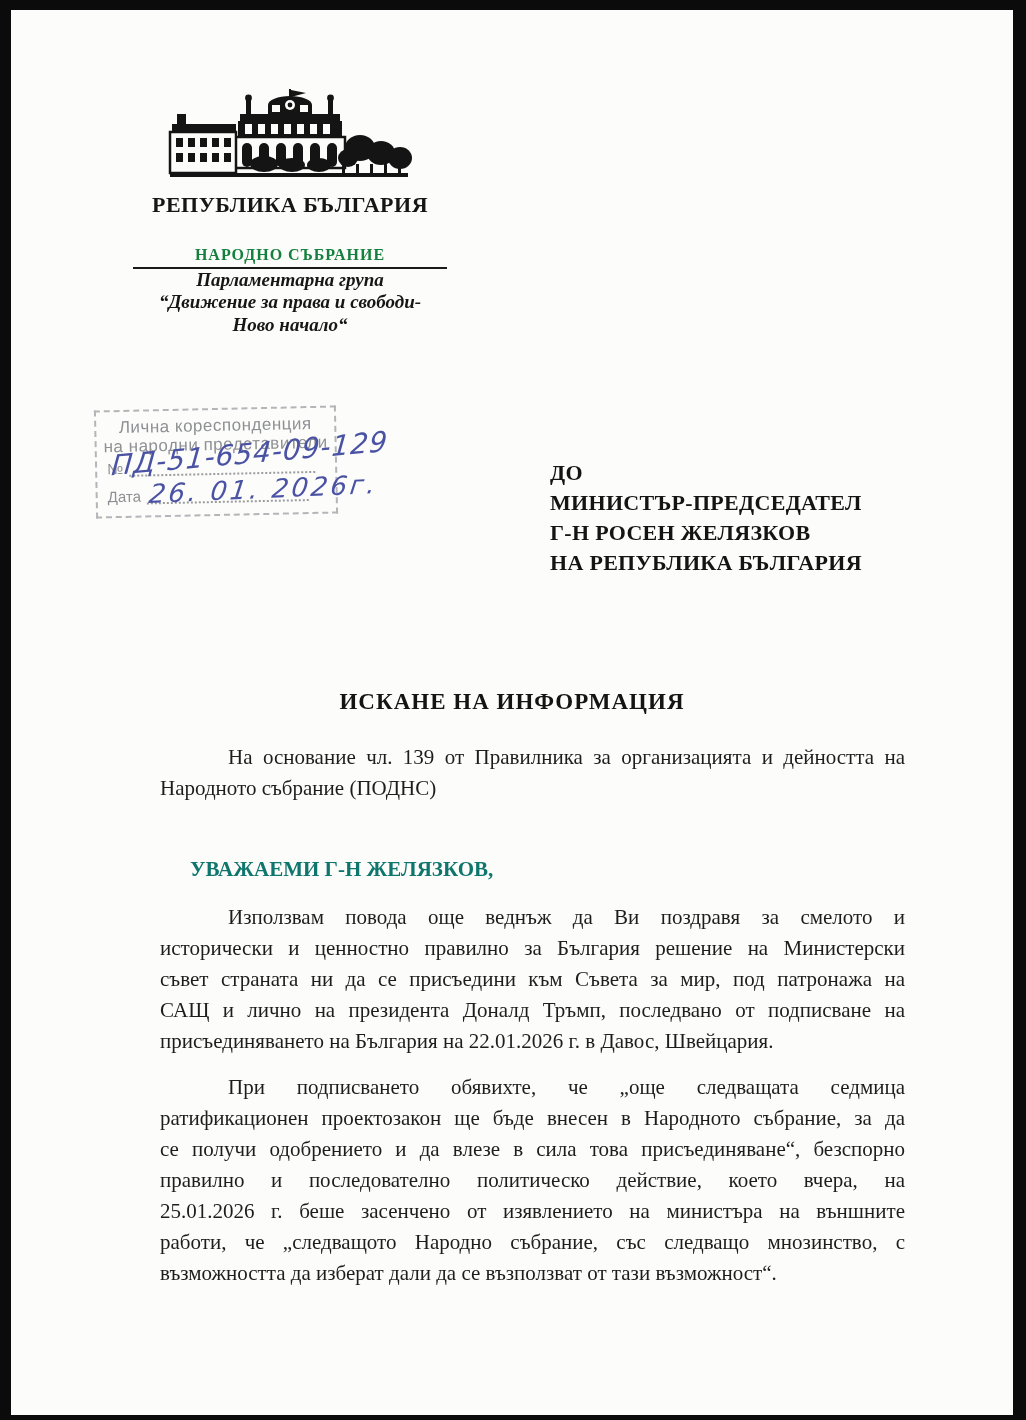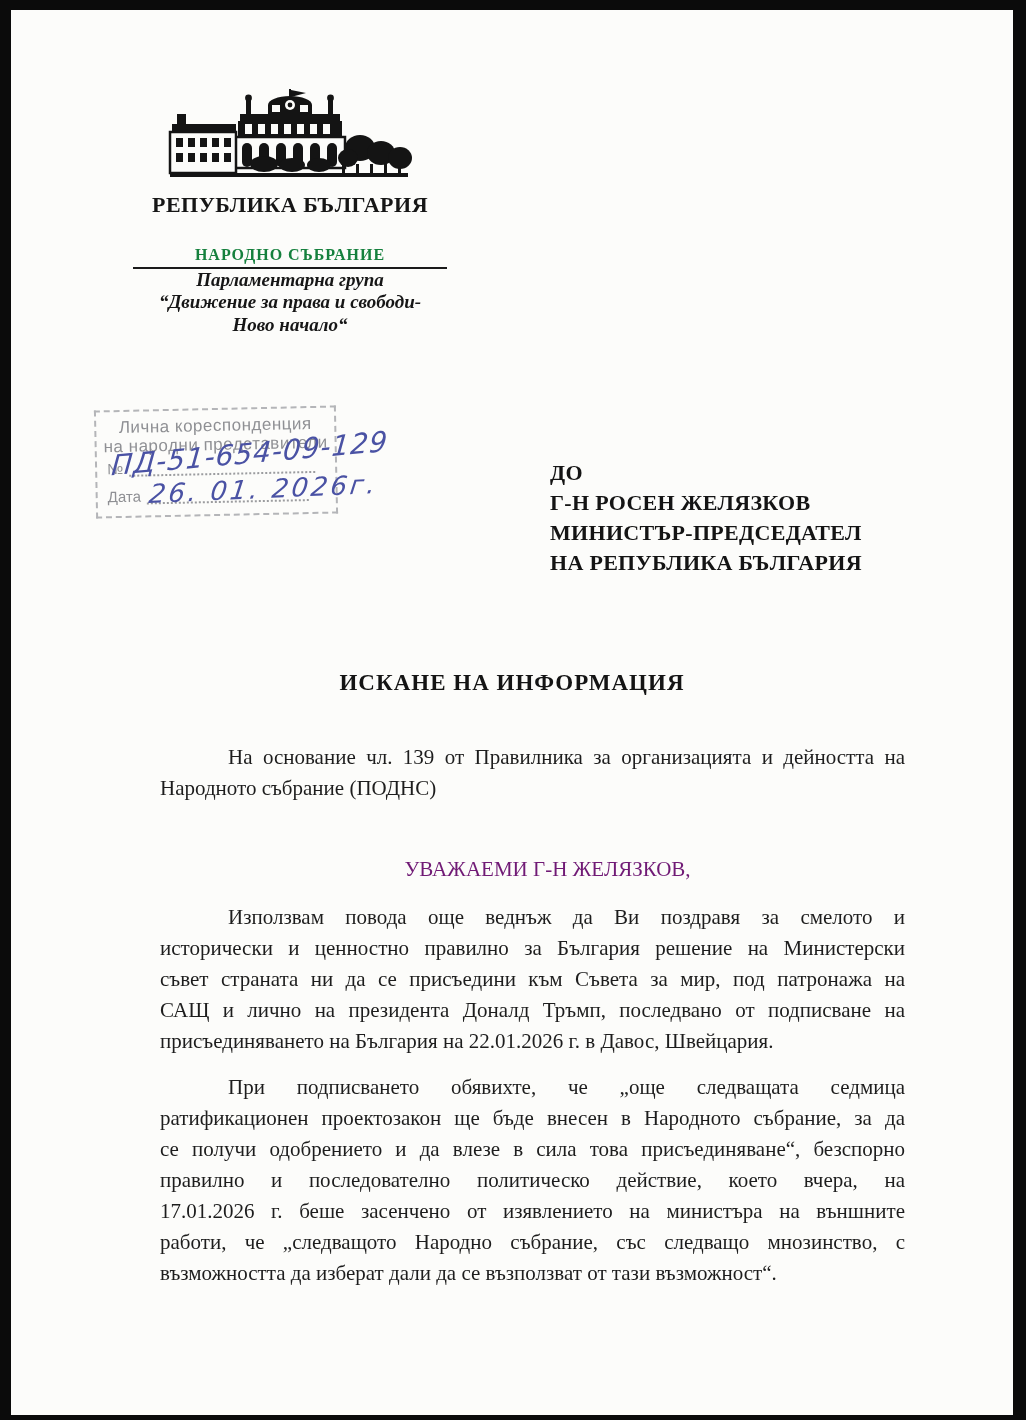--- a/index.html
+++ b/index.html
@@ -61,33 +61,33 @@
 
   
   .recipient{position:absolute;left:539px;top:448px;width:430px;}
   .recipient .rline{
     font-weight:bold;font-size:22px;line-height:30px;letter-spacing:0.3px;color:#141414;
     text-align:left;
   }
 
   
   .doc-title{
-    position:absolute;left:0;top:660px;width:100%;text-align:center;
+    position:absolute;left:0;top:679px;width:100%;text-align:center;
     font-weight:bold;font-size:23px;letter-spacing:1px;color:#141414;
   }
 
   
   .para{position:absolute;left:111px;width:783px;font-size:21px;color:#1d1d1d;}
   .para .line{line-height:31px;text-align:justify;text-align-last:justify;margin-left:38px;}
   .para .line.last{text-align-last:left;}
   .para .line.first{text-indent:68px;}
   .intro{top:732px;}
   .salutation{
     position:absolute;left:111px;top:844px;width:783px;
-    font-weight:normal;font-size:21px;line-height:31px;padding-left:68px;box-sizing:border-box;color:#701a75;text-align:center;
+    font-weight:bold;font-size:21px;line-height:31px;padding-left:68px;box-sizing:border-box;color:#0f766e;
   }
   .para2{top:892px;}
   .para3{top:1062px;}
 </style>
 </head>
 <body>
 
 <div class="frame">
   <div class="sheet">
 
@@ -183,22 +183,22 @@
       <div class="stamp-row stamp-date">
         <span>Дата</span>
         <span class="dotline dot-date"></span>
       </div>
     </div>
     <div class="hand hand-number">ПД-51-654-09-129</div>
     <div class="hand hand-date">26. 01. 2026г.</div>
 
     <div class="recipient">
         <div class="rline first">ДО</div>
+        <div class="rline">МИНИСТЪР-ПРЕДСЕДАТЕЛ</div>
         <div class="rline">Г-Н РОСЕН ЖЕЛЯЗКОВ</div>
-        <div class="rline">МИНИСТЪР-ПРЕДСЕДАТЕЛ</div>
         <div class="rline last">НА РЕПУБЛИКА БЪЛГАРИЯ</div>
       </div>
 
     <div class="doc-title">ИСКАНЕ НА ИНФОРМАЦИЯ</div>
 
     <div class="para intro">
         <div class="line first">На основание чл. 139 от Правилника за организацията и дейността на</div>
         <div class="line last">Народното събрание (ПОДНС)</div>
       </div>
     <div class="salutation">УВАЖАЕМИ Г-Н ЖЕЛЯЗКОВ,</div>
@@ -207,19 +207,19 @@
         <div class="line">исторически и ценностно правилно за България решение на Министерски</div>
         <div class="line">съвет страната ни да се присъедини към Съвета за мир, под патронажа на</div>
         <div class="line">САЩ и лично на президента Доналд Тръмп, последвано от подписване на</div>
         <div class="line last">присъединяването на България на 22.01.2026 г. в Давос, Швейцария.</div>
       </div>
     <div class="para para3">
         <div class="line first">При подписването обявихте, че „още следващата седмица</div>
         <div class="line">ратификационен проектозакон ще бъде внесен в Народното събрание, за да</div>
         <div class="line">се получи одобрението и да влезе в сила това присъединяване“, безспорно</div>
         <div class="line">правилно и последователно политическо действие, което вчера, на</div>
-        <div class="line">17.01.2026 г. беше засенчено от изявлението на министъра на външните</div>
+        <div class="line">25.01.2026 г. беше засенчено от изявлението на министъра на външните</div>
         <div class="line">работи, че „следващото Народно събрание, със следващо мнозинство, с</div>
         <div class="line last">възможността да изберат дали да се възползват от тази възможност“.</div>
       </div>
 
   </div>
 </div>
 
 </body></html>

